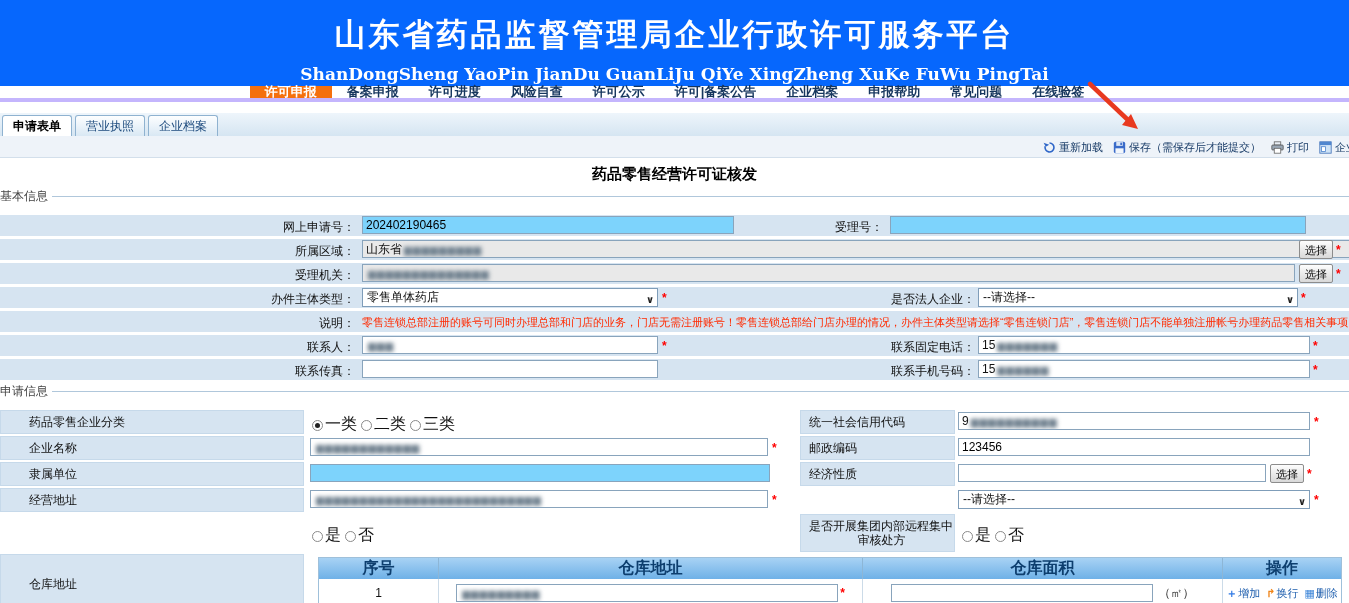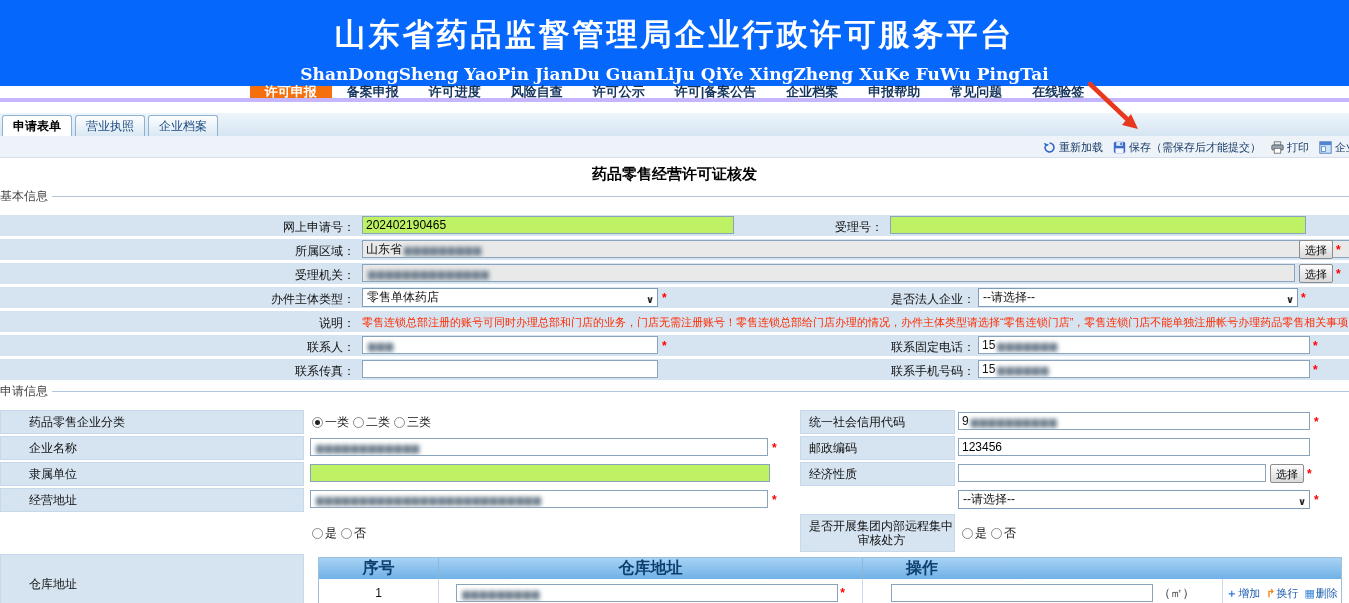--- a/index.html
+++ b/index.html
@@ -39,21 +39,21 @@
   .form-title{height:30px;line-height:32px;text-align:center;font-size:15px;font-weight:bold;color:#000}
   fieldset.fs{border:none;border-top:1px solid #b0c7db;margin:0;padding:10px 0 0 0;position:relative}
   fieldset.fs legend{font-size:12px;color:#444;padding:0 4px 0 0;margin-left:0}
   .fs2{margin-top:26px}
 
   
   .brow{position:relative;height:21px;margin-bottom:3px;background:#D6E4F1}
   .flabel{position:absolute;top:4px;font-size:12px;color:#111;white-space:nowrap}
   .tin{position:absolute;top:1px;height:18px;border:1px solid #89a4bc;background:#fff;
        font-family:inherit;font-size:12px;padding:0 3px;margin:0}
-  .tin.ro{background:#bef264}
+  .tin.ro{background:#7dd3fc}
   .mbox{position:absolute;top:1px;height:18px;border:1px solid #89a4bc;background:#e9e9e9;
         display:flex;align-items:center;padding:0 3px;overflow:hidden;font-size:12px}
   .mbox.white{background:#fff}
   .masked{filter:blur(2px);color:#70818f;font-size:10px;letter-spacing:1px;margin-left:2px;white-space:nowrap}
   .req{position:absolute;top:4px;color:#FF0000;font-weight:bold;font-size:12px}
   .selbox{position:absolute;top:1px;height:19px;line-height:17px;border:1px solid #7f9db9;background:#fff;
           font-size:12px;padding:0 16px 0 4px;overflow:hidden;white-space:nowrap}
   .selbox .dd{position:absolute;right:3px;top:2px;font-size:10px;font-weight:bold;color:#222;font-style:normal}
   .btn-choose{position:absolute;top:1px;width:34px;height:19px;font-size:11px;line-height:16px;text-align:center;
               background:linear-gradient(#fdfdfd,#d9d9d9);border:1px solid #8c8c8c;border-radius:2px;padding:0;
@@ -63,21 +63,21 @@
   
   .arow{position:relative;margin-bottom:2px;background:#fff;height:24px}
   .cl{position:absolute;top:0;bottom:0;background:#D6E4F1;display:flex;align-items:center;
       font-size:12px;color:#111;border:1px solid #c6d9ea}
   .cl.l{left:0;width:304px;padding-left:28px}
   .cl.r{left:800px;width:155px;padding-left:8px}
   .cl.r.two{flex-direction:column;justify-content:center;align-items:flex-start;line-height:14px}
   .radio{display:inline-block;width:11px;height:11px;border:1px solid #8a8a8a;border-radius:50%;
          background:#fff;vertical-align:-2px;margin:0 2px 0 4px;position:relative;cursor:pointer}
   .radio.checked::after{content:"";position:absolute;left:2px;top:2px;width:5px;height:5px;border-radius:50%;background:#222}
-  .rgroup{position:absolute;top:4px;font-size:12px;white-space:nowrap}
+  .rgroup{position:absolute;top:4px;font-size:16px;white-space:nowrap}
 
   
   .wtable{position:absolute;left:318px;top:3px;width:1024px;border:1px solid #9fc0da;background:#fff}
   .wthead{display:flex;height:21px;background:linear-gradient(#A8D2F4,#6FB1E7)}
   .wth{display:flex;align-items:center;justify-content:center;font-size:16px;font-weight:bold;color:#0D3E6E;
        border-right:1px solid #8db6d6;height:100%}
   .wth:last-child{border-right:none}
   .wtr{display:flex;height:28px;background:#fff}
   .wtd{position:relative;display:flex;align-items:center;justify-content:center;border-right:1px solid #ccdbe8;height:100%;font-size:12px}
   .wtd:last-child{border-right:none}
@@ -298,20 +298,21 @@
           <span class="radio"></span><span>是</span><span class="radio"></span><span>否</span>
         </span>
       </div>
 
       <div class="arow" style="height:60px">
         <div class="cl l">仓库地址</div>
         <div class="wtable">
           <div class="wthead">
             <div class="wth" style="width:120px">序号</div>
             <div class="wth" style="width:424px">仓库地址</div>
+            <div class="wth" style="width:360px">仓库面积</div>
             <div class="wth" style="width:118px">操作</div>
           </div>
           <div class="wtr">
             <div class="wtd" style="width:120px">1</div>
             <div class="wtd" style="width:424px">
               <div class="mbox white" style="position:static;width:382px">
                 <span class="masked">▆▆▆▆▆▆▆▆▆</span>
               </div>
               <span class="req" style="position:static;margin-left:2px;top:auto">*</span>
             </div>

